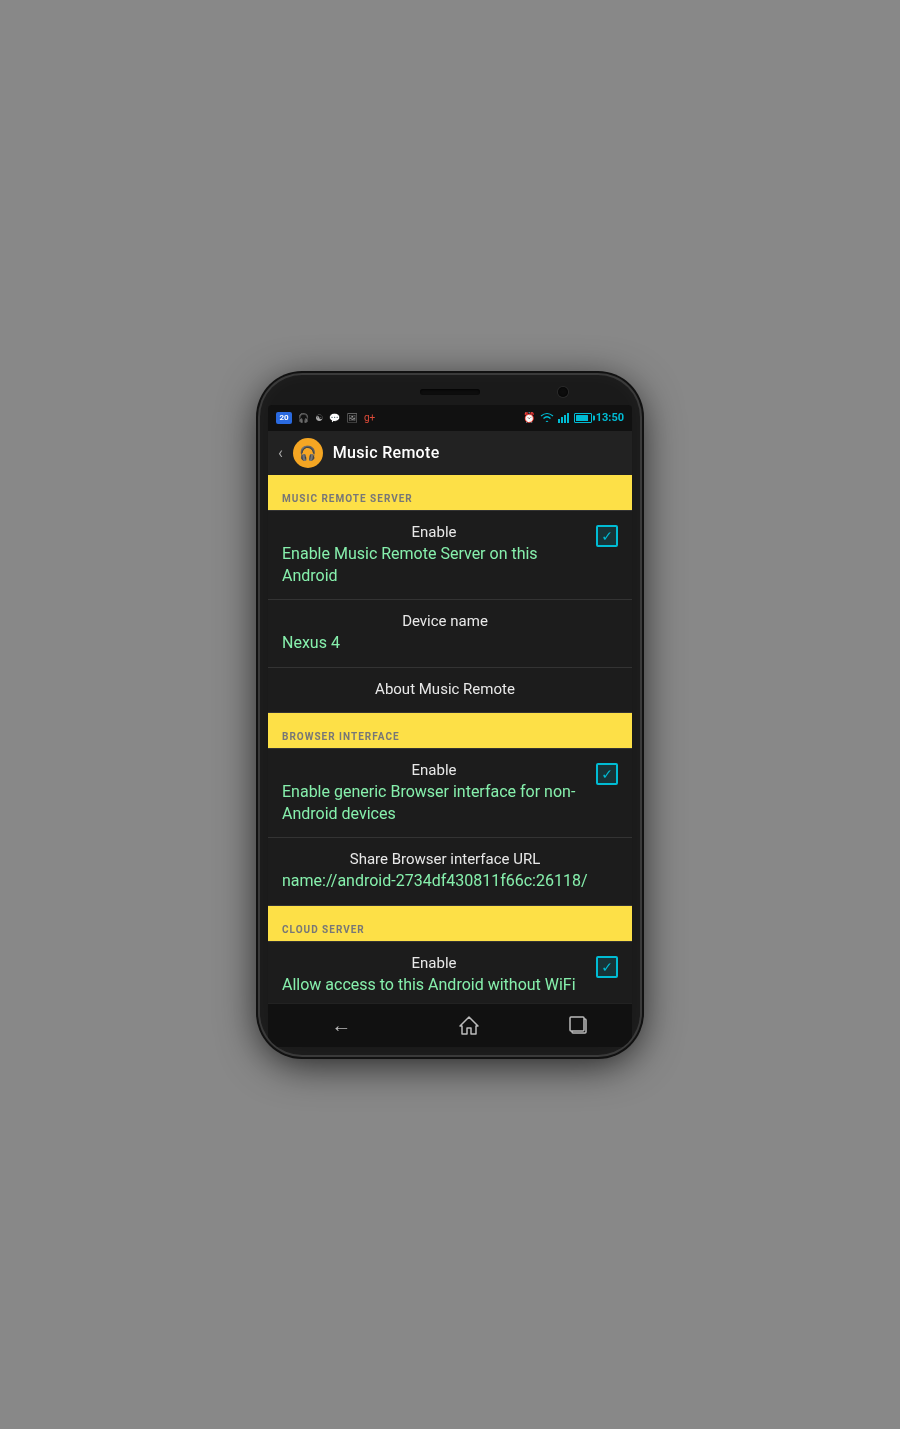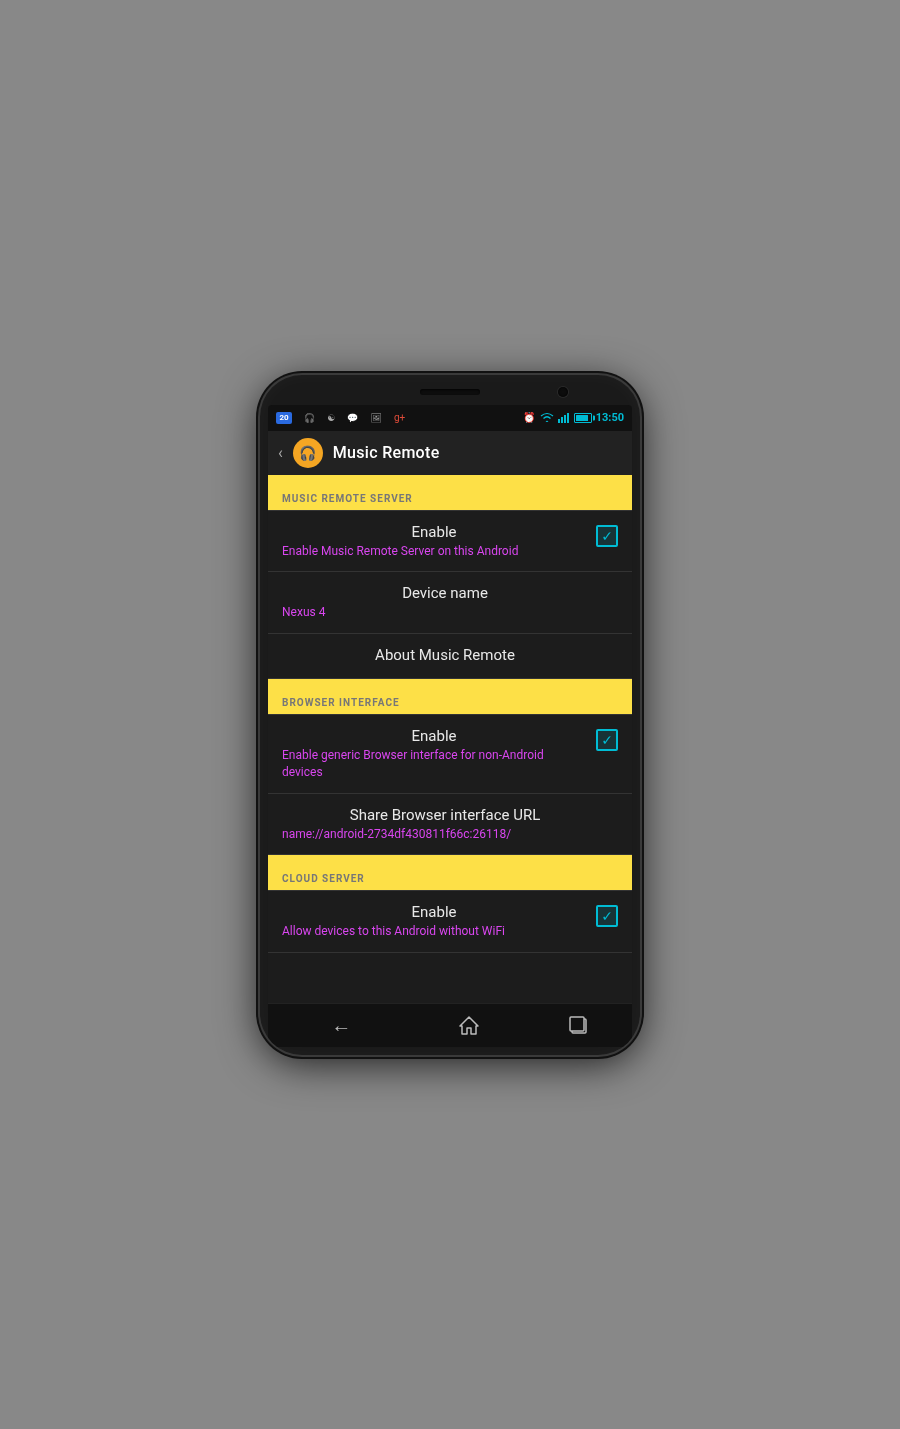--- a/index.html
+++ b/index.html
@@ -73,21 +73,21 @@
       display: flex;
       align-items: center;
       justify-content: space-between;
       padding: 0 8px;
       flex-shrink: 0;
     }
 
     .status-left {
       display: flex;
       align-items: center;
-      gap: 12px;
+      gap: 6px;
     }
 
     .status-icon {
       font-size: 9px;
       color: #aaa;
     }
 
     .status-icon-box {
       width: 16px;
       height: 12px;
@@ -222,22 +222,22 @@
 
     .item-title {
       color: #e8e8e8;
       font-size: 15px;
       font-weight: 400;
       margin-bottom: 2px;
       text-align: center;
     }
 
     .item-subtitle {
-      color: #d946ef;
-      font-size: 12px;
+      color: #86efac;
+      font-size: 16px;
       line-height: 1.4;
     }
 
     
     .checkbox {
       width: 22px;
       height: 22px;
       border: 2px solid #00bcd4;
       background: rgba(0,188,212,0.15);
       border-radius: 2px;
@@ -381,21 +381,21 @@
       <div class="divider"></div>
 
       <div class="section-header">
         <span class="section-header-text">CLOUD SERVER</span>
       </div>
       <div class="divider"></div>
 
       <div class="settings-item">
         <div class="item-text">
           <div class="item-title">Enable</div>
-          <div class="item-subtitle">Allow devices to this Android without WiFi</div>
+          <div class="item-subtitle">Allow access to this Android without WiFi</div>
         </div>
         <div class="checkbox">
           <span class="checkbox-check">✓</span>
         </div>
       </div>
       <div class="divider"></div>
 
     </div>
 
     <div class="nav-bar">

